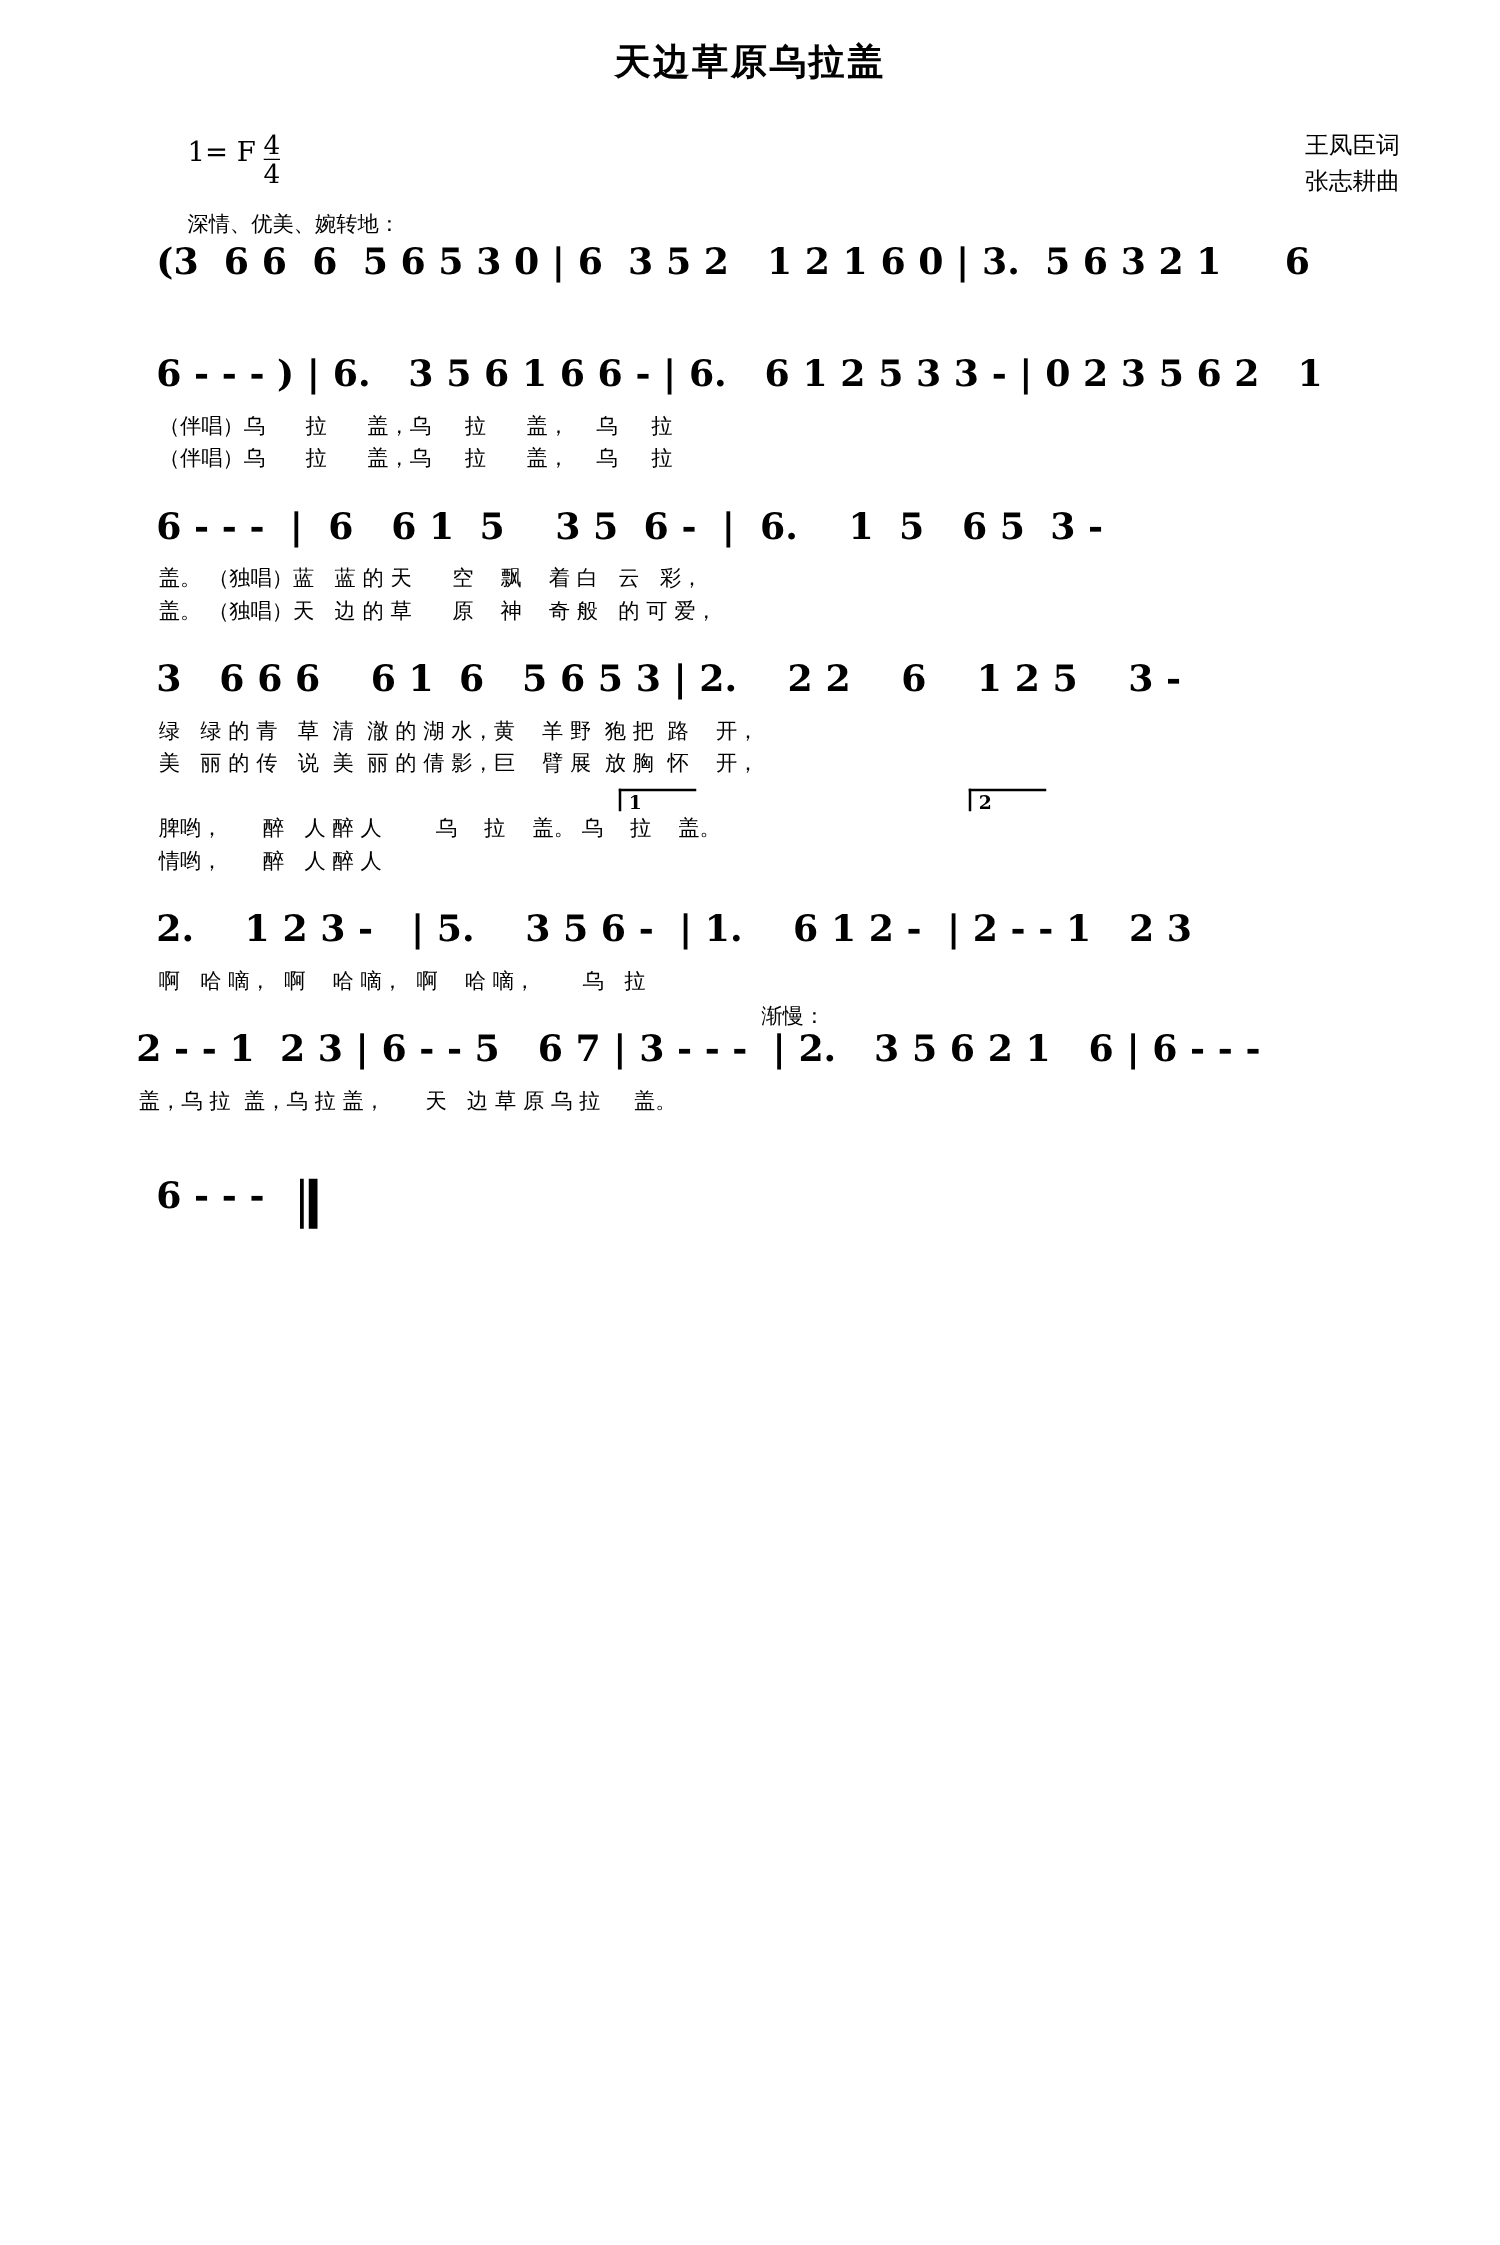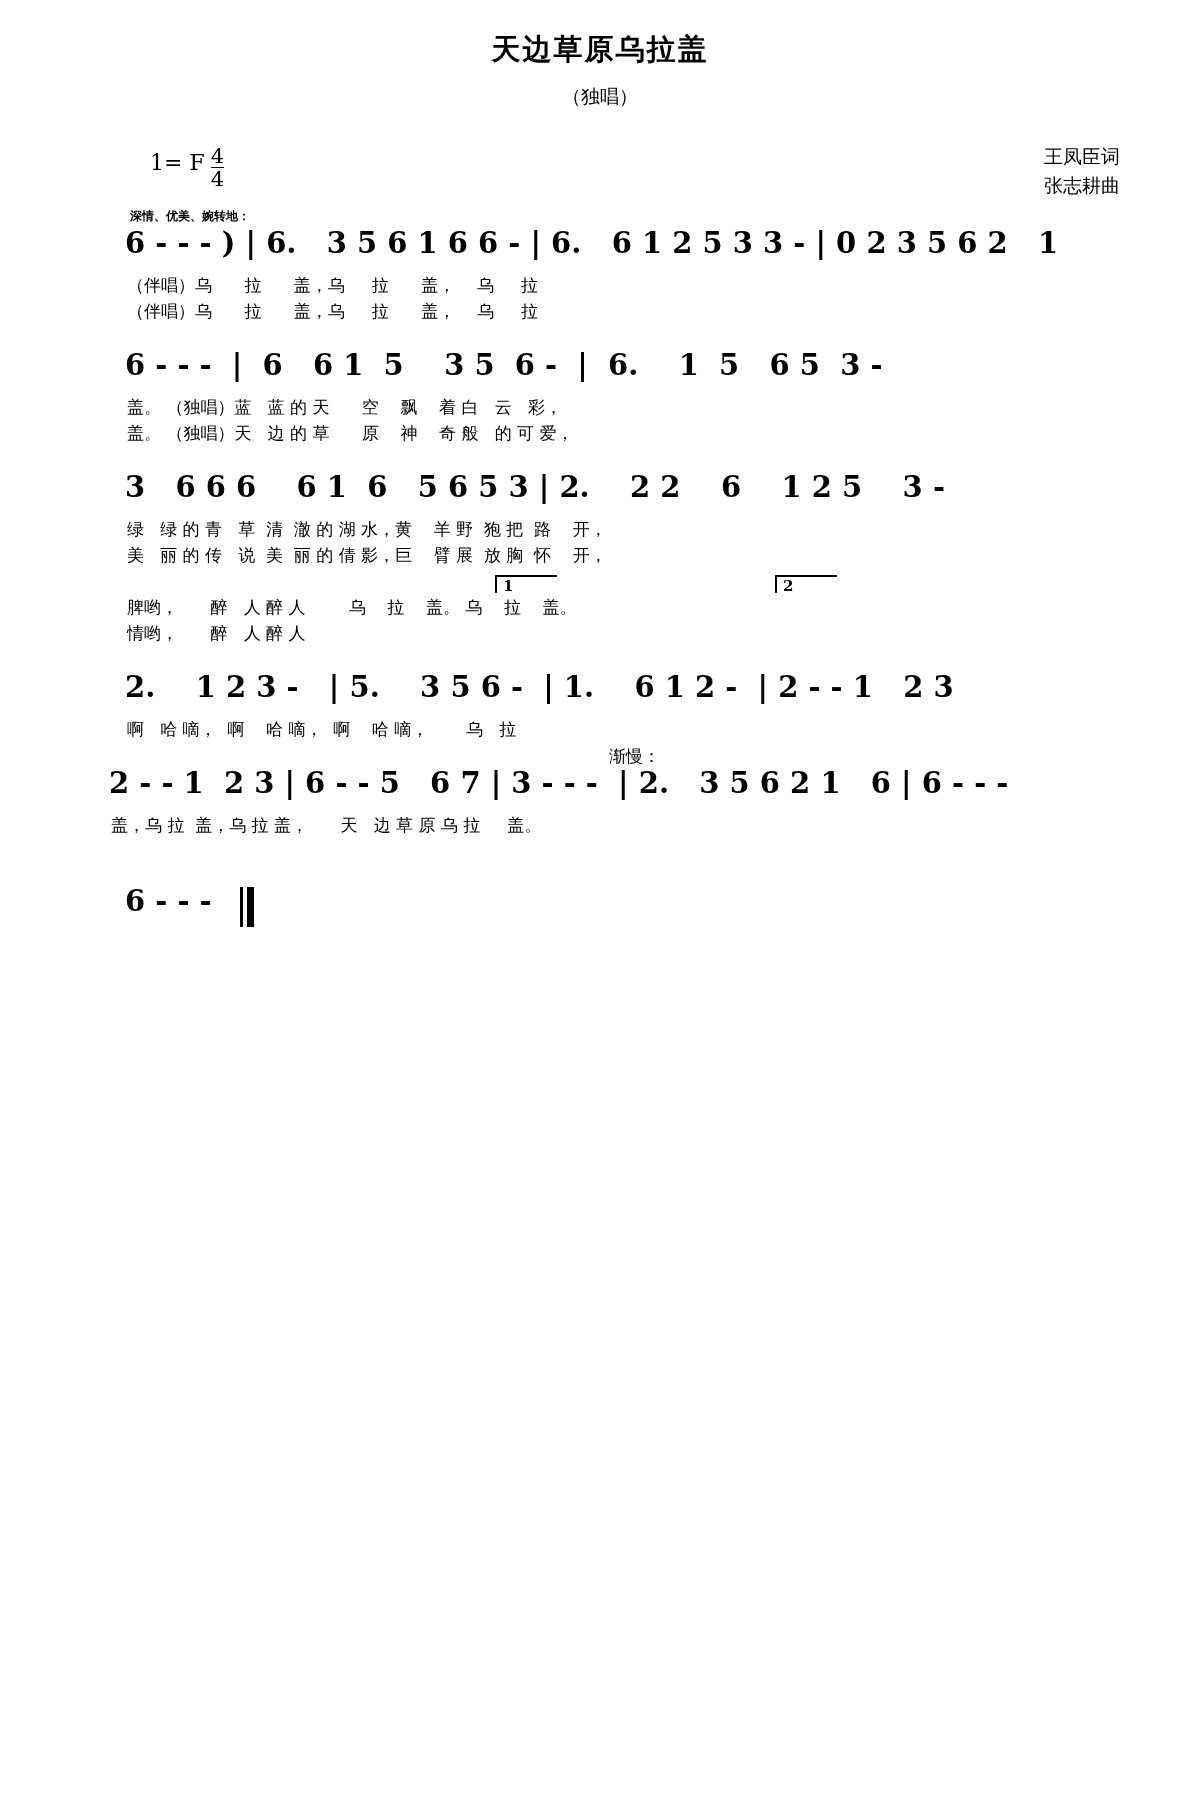--- a/index.html
+++ b/index.html
@@ -61,25 +61,24 @@
     position:absolute;
     right:10px;
     top:6px;
     text-align:center;
     font-family:"DejaVu Serif","Liberation Serif",serif;
     font-size:19px;
     line-height:1.5;
   }
   .expression{
     font-family:"DejaVu Serif","Liberation Serif",serif;
-    font-size:12px;
-    margin-left:60px;
+    font-size:17px;
+    margin-left:80px;
     margin-top:-6px;
     margin-bottom:4px;
-    font-weight:bold;
   }
   .system{
     position:relative;
     margin-left:55px;
     margin-right:8px;
   }
   .notes{
     font-family:"DejaVu Serif","Liberation Serif",serif;
     font-size:29px;
     font-weight:bold;
@@ -132,38 +131,42 @@
   }
   .finalbar .thin{display:inline-block;width:3px;height:40px;background:#000;vertical-align:middle;}
   .finalbar .thick{display:inline-block;width:7px;height:40px;background:#000;margin-left:4px;vertical-align:middle;}
 </style>
 </head>
 <body>
 
 <div class="sheet">
 
   <div class="title">天边草原乌拉盖</div>
-  <div class="subtitle">（独唱）</div>
 
   <div class="meta-row">
     <div class="key-sig">
       <span>1= F</span>
       <span class="frac">
         <span class="num">4</span>
         <span class="den">4</span>
       </span>
     </div>
     <div class="credits">
       <div>王凤臣词</div>
       <div>张志耕曲</div>
     </div>
   </div>
 
   <div class="expression">深情、优美、婉转地：</div>
 
+  <div class="sysblock sys-gap">
+    <div class="system">
+      <div class="notes">(3  6 6  6  5 6 5 3 0 | 6  3 5 2   1 2 1 6 0 | 3.  5 6 3 2 1     6</div>
+    </div>
+  </div>
 
   <div class="sysblock">
     <div class="system">
       <div class="notes">6 - - - ) | 6.   3 5 6 1 6 6 - | 6.   6 1 2 5 3 3 - | 0 2 3 5 6 2   1</div>
       <div class="lyric">（伴唱）乌      拉      盖，乌     拉      盖，    乌     拉</div>
       <div class="lyric">（伴唱）乌      拉      盖，乌     拉      盖，    乌     拉</div>
     </div>
   </div>
 
   <div class="sysblock">

